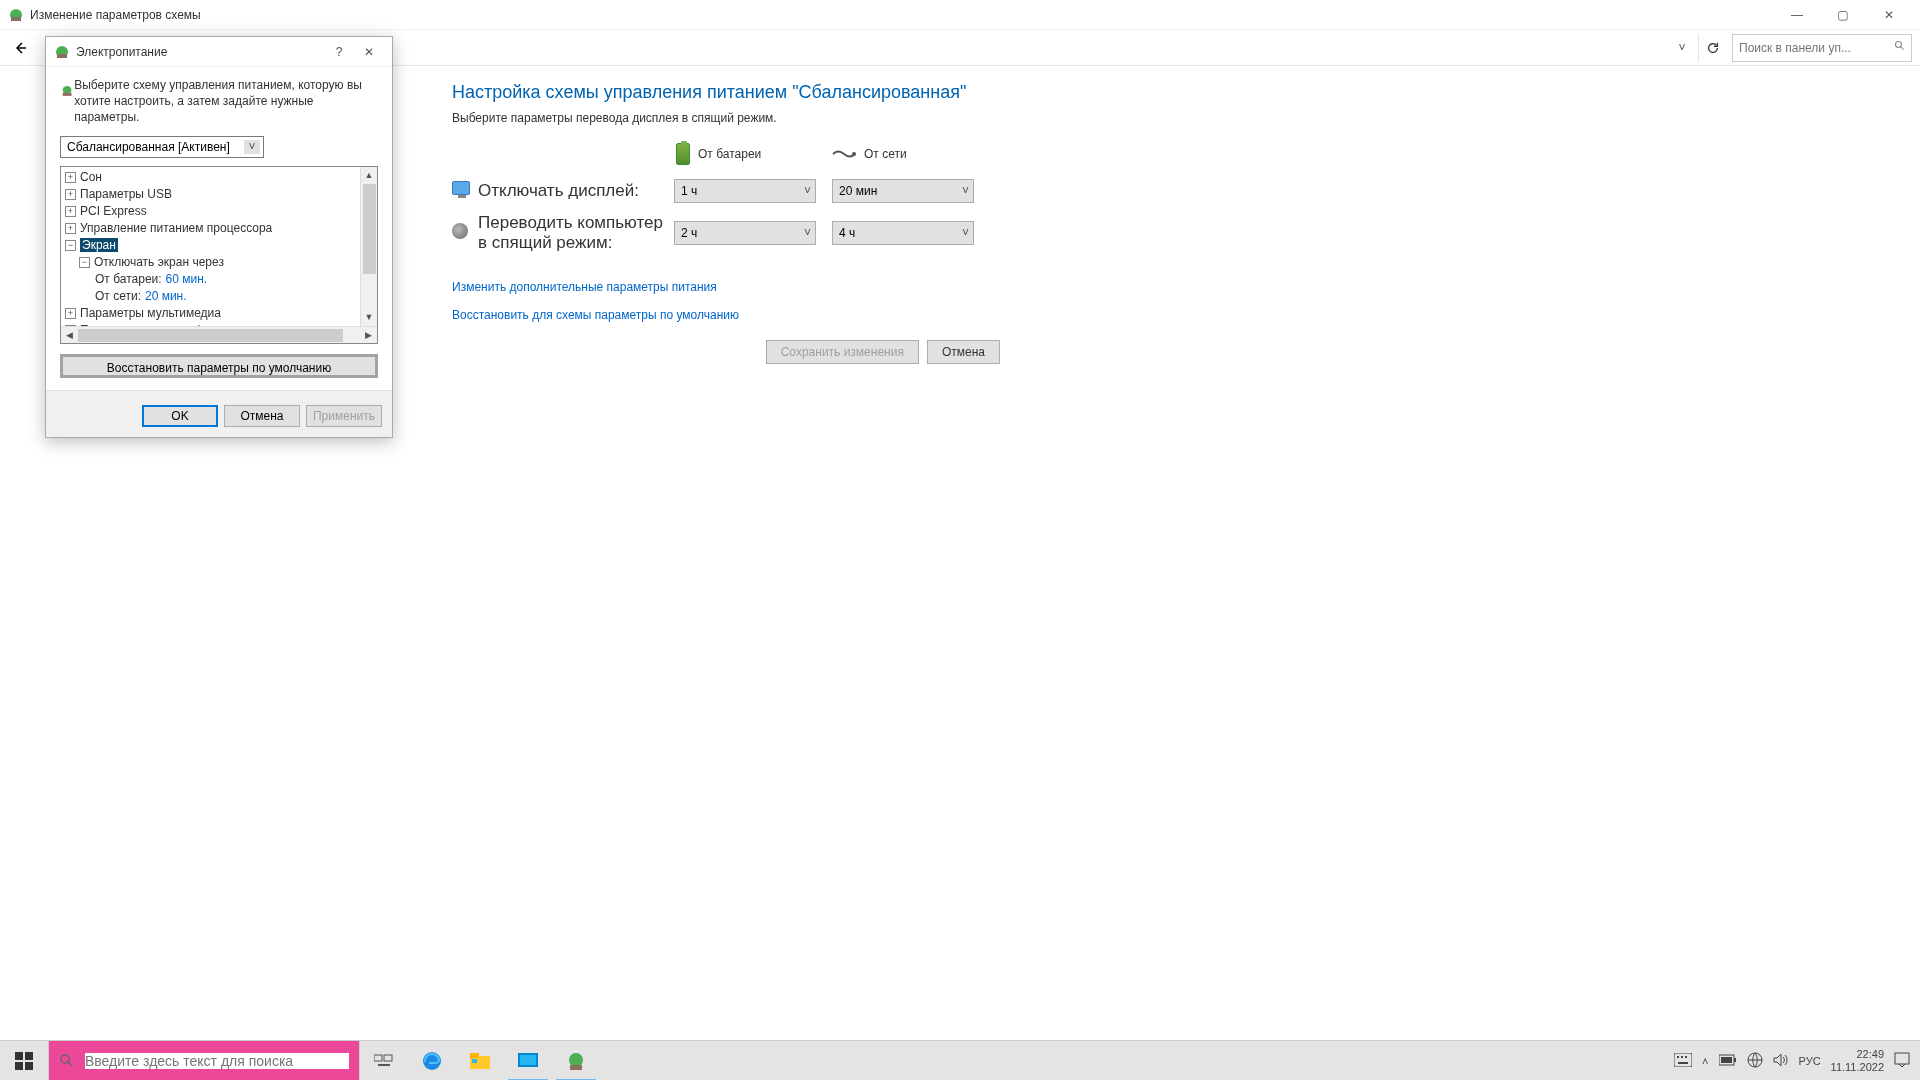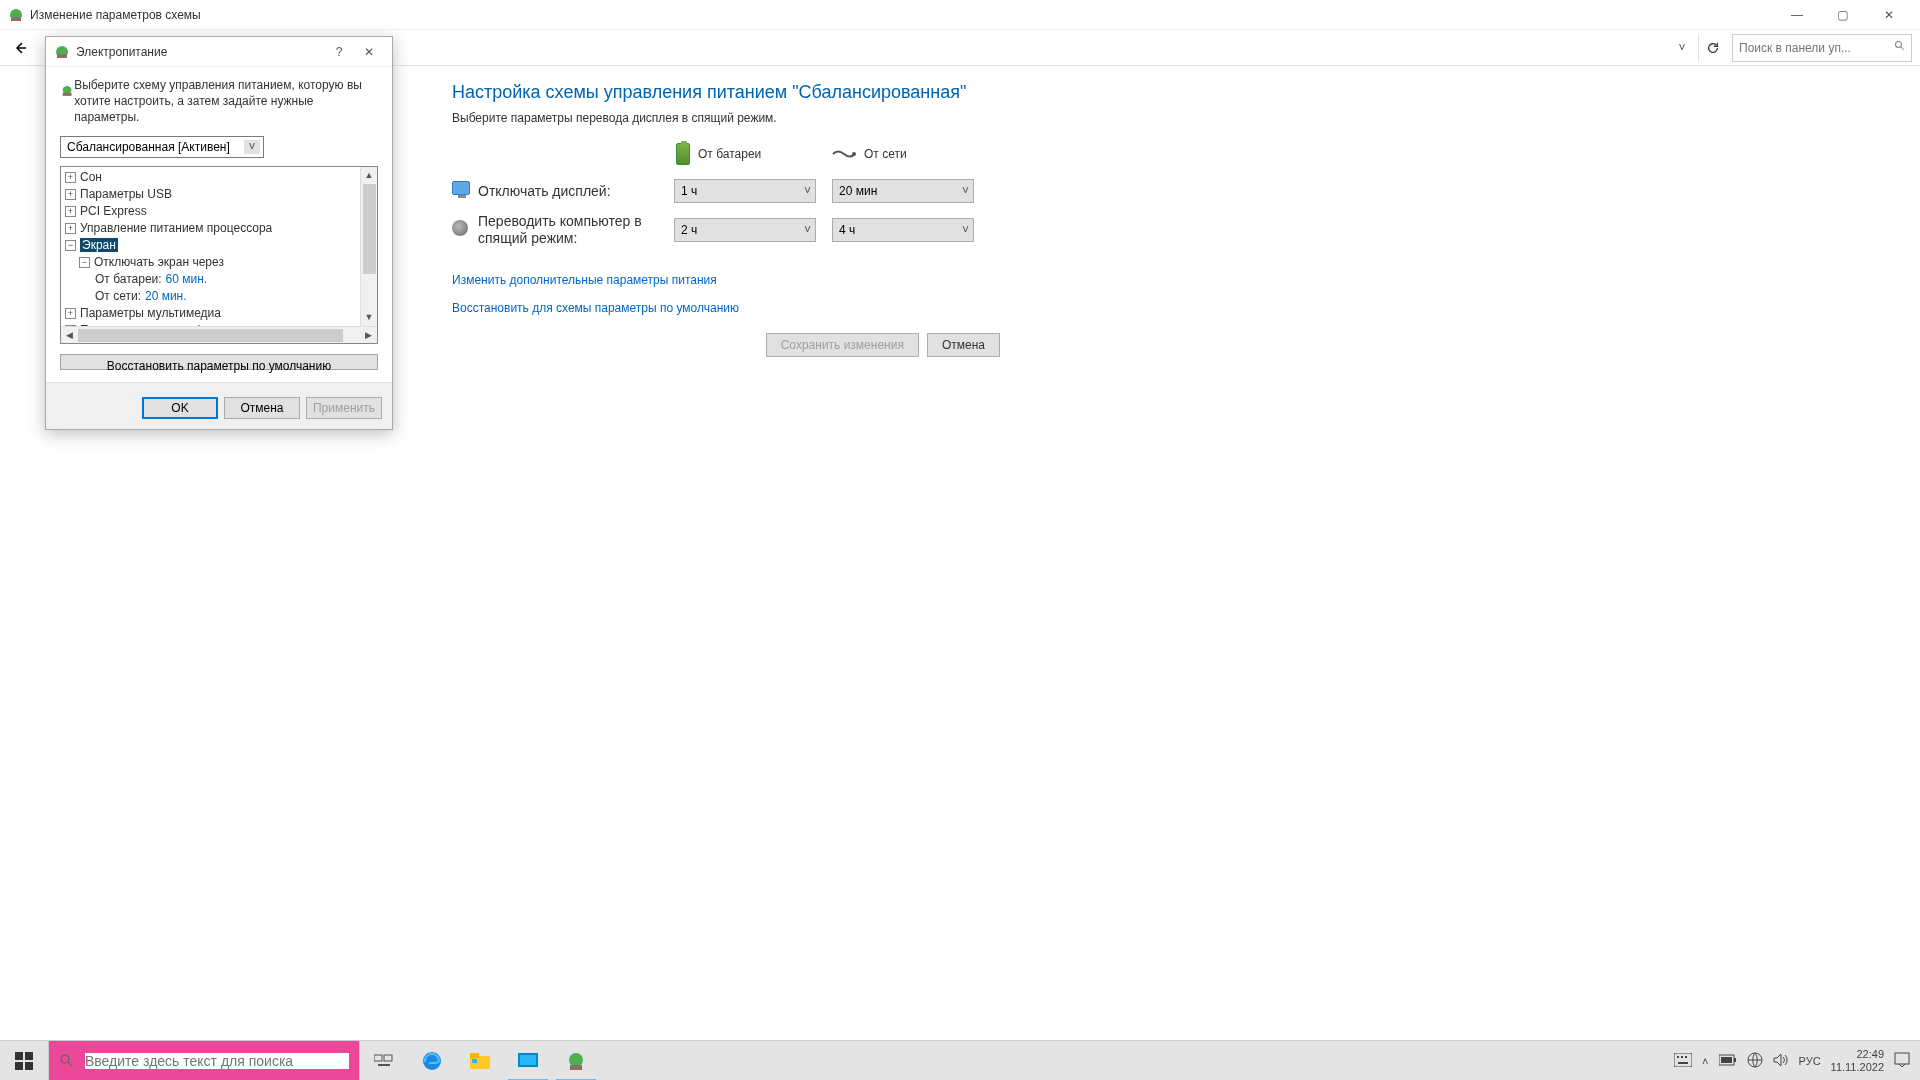--- a/index.html
+++ b/index.html
@@ -20,21 +20,21 @@
 .search-box input { border:none; outline:none; flex:1; font-size:12px; color:#555; }
 .content { position: relative; padding: 16px 0 0 0; }
 .plan-panel { margin-left: 452px; width: 550px; }
 .plan-title { color: #0063B1; font-size: 18px; font-weight: 400; margin-bottom: 8px; }
 .plan-sub { color: #333; font-size: 12px; margin-bottom: 18px; }
 .plan-header { display:flex; margin-bottom: 14px; }
 .plan-header .spacer { width: 224px; }
 .plan-header .col { width: 156px; display:flex; align-items:center; gap:8px; font-size:12px; color:#333; }
 .plan-row { display:flex; align-items:center; margin-bottom: 10px; }
 .plan-row .row-icon { width: 20px; height:20px; margin-right: 6px; }
-.plan-row .row-label { width: 196px; font-size:14px; color:#333; }
+.plan-row .row-label { width: 196px; font-size:17px; color:#333; }
 .plan-row .row-label.two-line { line-height: 1.2; }
 .ddl { width: 142px; height: 24px; border: 1px solid #adadad; background: #e1e1e1; display:flex; align-items:center; padding: 0 6px; font-size:12px; position:relative; margin-right: 16px;}
 .ddl .chev { position:absolute; right:4px; top:4px; color:#555; }
 .links { margin-top: 26px; }
 .links a { display:block; color:#0066cc; font-size:12px; margin-bottom: 14px; text-decoration:none; }
 .btn-row { margin-top: 18px; display:flex; justify-content:flex-end; gap: 8px; padding-right: 0; width: 548px;}
 .btn { height: 24px; padding: 0 14px; border: 1px solid #adadad; background: #e1e1e1; font-size:12px; color:#333; display:flex; align-items:center; }
 .btn.disabled { color: #a0a0a0; }
 
 .dialog { position: absolute; left: 45px; top: 36px; width: 348px; background: #fff; border: 1px solid #aaa; box-shadow: 0 4px 16px rgba(0,0,0,0.25); }
@@ -56,21 +56,21 @@
 .tree .indent1 { padding-left: 18px; }
 .tree .indent2 { padding-left: 34px; }
 .tree .val { color:#0066cc; margin-left: 4px;}
 .tree-vscroll { position:absolute; right:0; top:0; width:17px; height:calc(100% - 17px); background:#f0f0f0; border-left:1px solid #ddd; }
 .tree-vscroll .arrow { height:17px; display:flex; align-items:center; justify-content:center; color:#555; font-size:9px;}
 .tree-vscroll .thumb { position:absolute; left:2px; width:13px; top:17px; height: 90px; background:#cdcdcd;}
 .tree-hscroll { position:absolute; left:0; bottom:0; height:17px; width:calc(100% - 0px); background:#f0f0f0; border-top:1px solid #ddd; }
 .tree-hscroll .arrow { width:17px; height:17px; display:flex; align-items:center; justify-content:center; color:#555; font-size:9px; position:absolute;}
 .tree-hscroll .arrow.left{left:0;} .tree-hscroll .arrow.right{right:0;}
 .tree-hscroll .thumb { position:absolute; top:2px; height:13px; left:17px; width: 265px; background:#cdcdcd;}
-.restore-btn { width: 100%; height: 16px; border:1px solid #a3a3a3; background:#e1e1e1; font-size:12px; margin-top: 10px; text-align:center; line-height:22px;}
+.restore-btn { width: 100%; height: 24px; border:3px solid #a3a3a3; background:#e1e1e1; font-size:12px; margin-top: 10px; text-align:center; line-height:22px;}
 .dialog-btns { display:flex; justify-content:flex-end; gap:6px; padding: 14px 10px 10px 10px; background:#f0f0f0; border-top:1px solid #e0e0e0;}
 .dbtn { width: 76px; height: 22px; border:1px solid #adadad; background:#e1e1e1; font-size:12px; display:flex; align-items:center; justify-content:center;}
 .dbtn.default { border:2px solid #0078d7; }
 .dbtn.disabled { color:#a0a0a0; }
 
 .taskbar { position:absolute; left:0; bottom:0; width:100%; height:40px; background:#e4e4e4; border-top:1px solid #ccc; display:flex; align-items:center; }
 .start { width:48px; height:40px; display:flex; align-items:center; justify-content:center; }
 .tsearch { width: 312px; height:40px; display:flex; align-items:center; background:#ec4899; border:1px solid #ccc; border-top:none; border-bottom:none; padding:0 10px; gap:10px; color:#666;}
 .tsearch input{border:none;outline:none;flex:1;font-size:14px;color:#666;}
 .ticons { display:flex; height:40px; }

